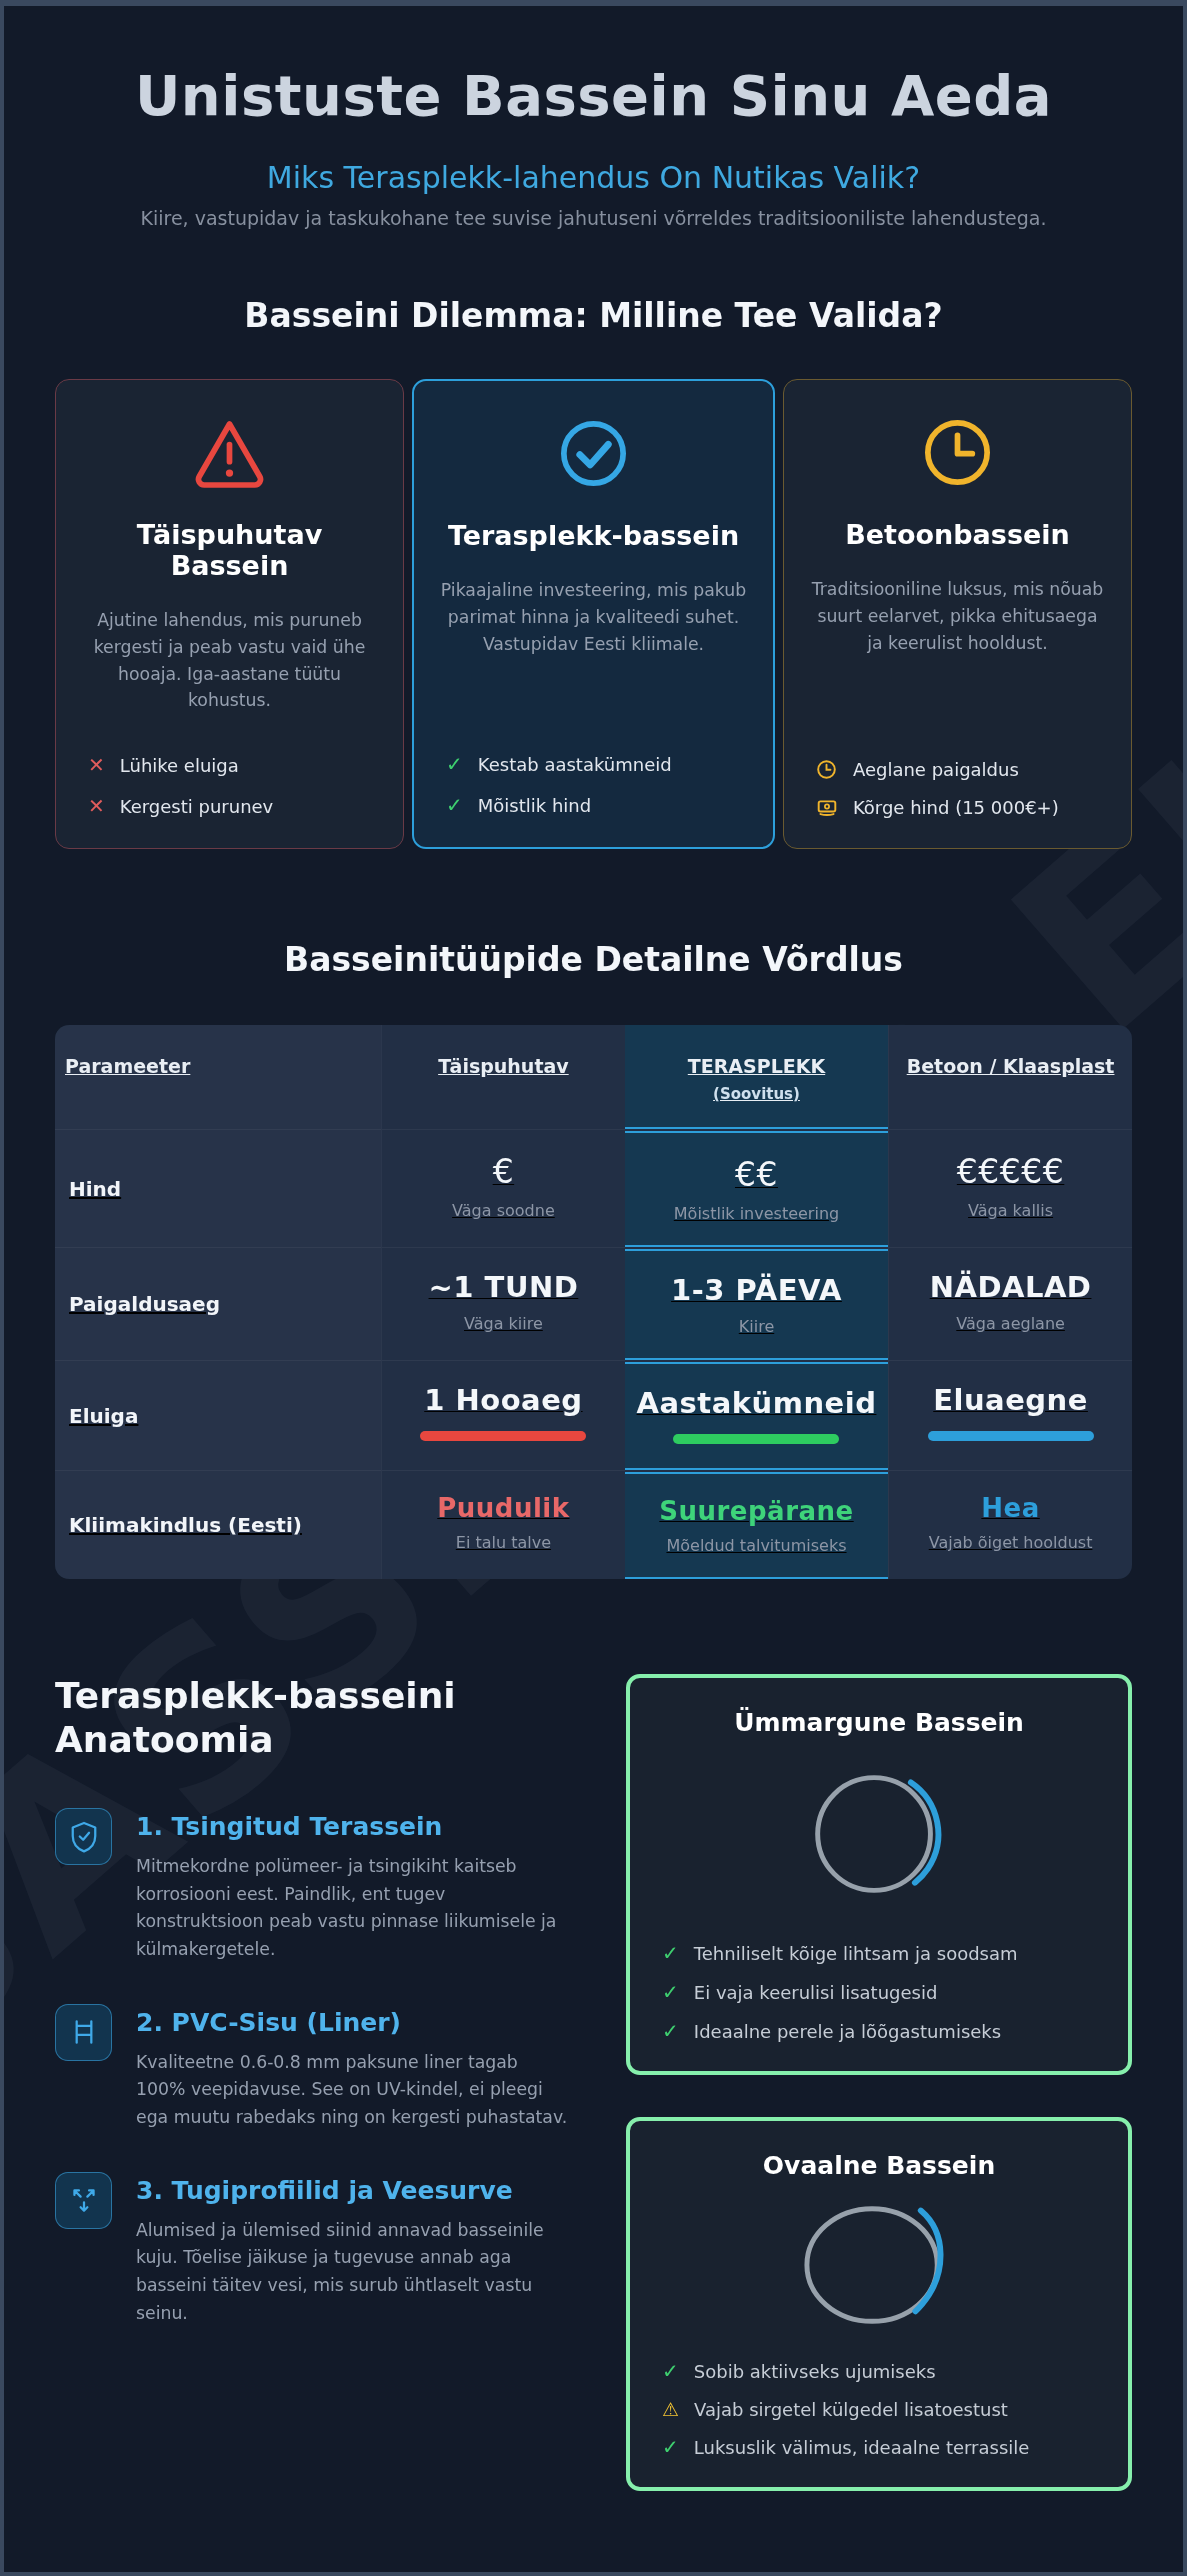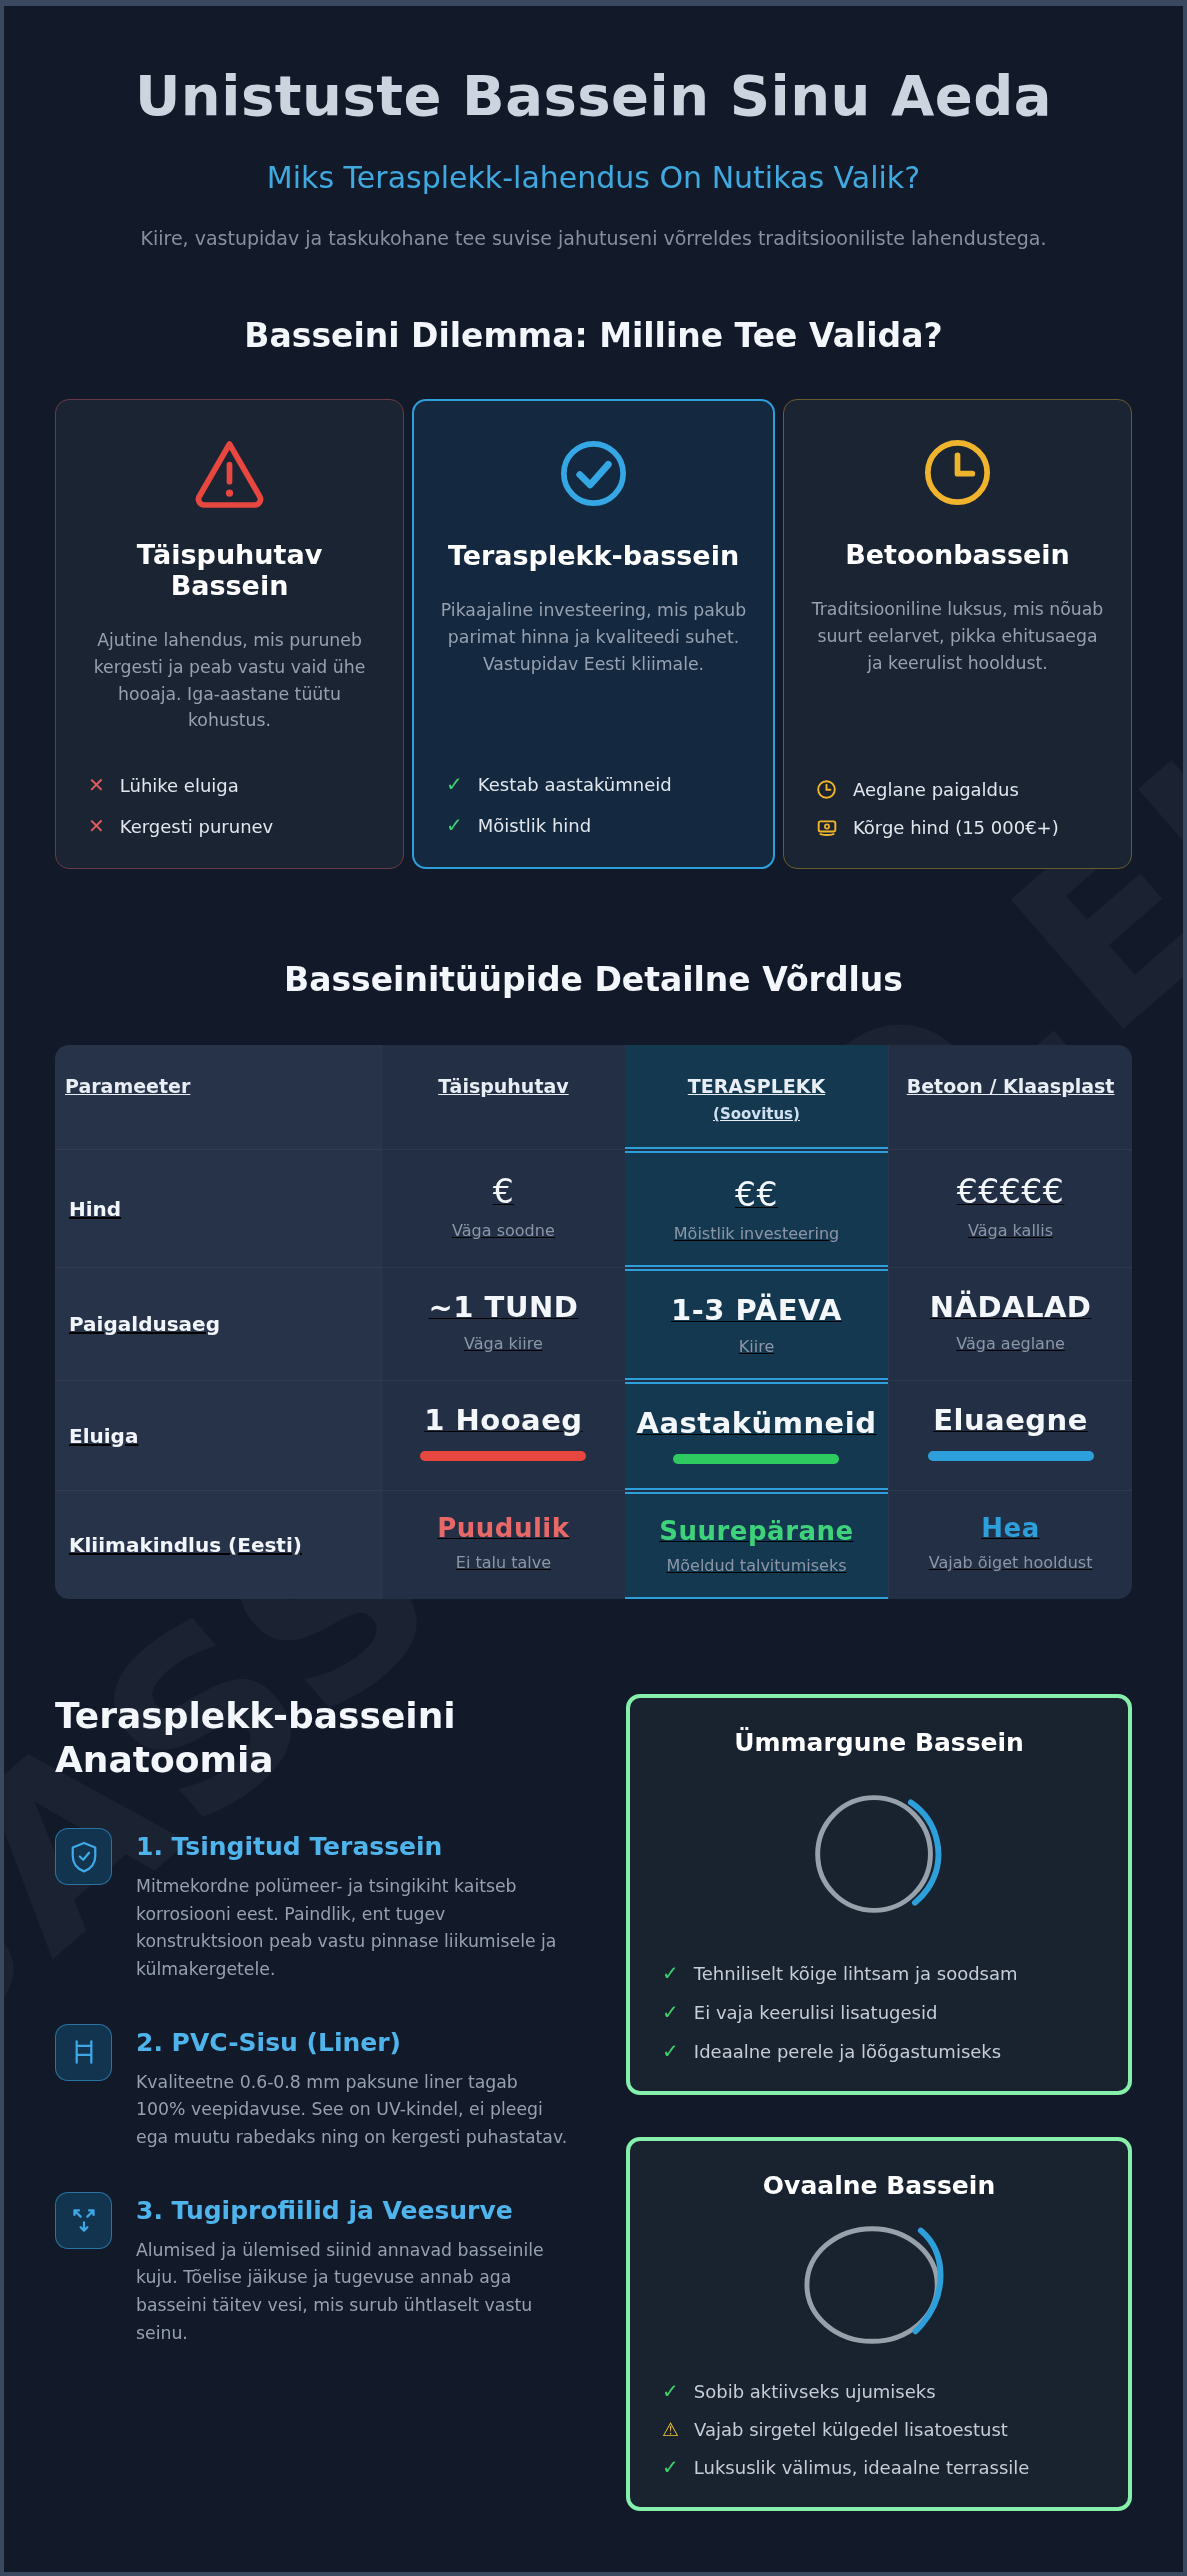--- a/index.html
+++ b/index.html
@@ -11,21 +11,21 @@
   .page{width:1187px; height:2576px; margin:0 auto; position:relative; overflow:hidden;
         background:var(--page-bg); border:4px solid #3a495f; border-top-width:6px;}
   .content{position:relative; z-index:1;}
   .watermark{position:absolute; top:1375px; left:50%;
         transform:translate(-50%,-50%) rotate(-41deg);
         font-size:235px; font-weight:800; letter-spacing:8px; white-space:nowrap;
         color:rgba(199,214,233,0.05); z-index:0; pointer-events:none;}
   
   .hero{padding-top:57px; text-align:center;}
   .hero h1{font-size:56px; font-weight:700; color:#ccd4df; letter-spacing:0.5px; margin-bottom:32px;}
-  .hero .sub{font-size:30px; color:#3fa9e0; font-weight:500; margin-bottom:32px;text-align:center;}
+  .hero .sub{font-size:30px; color:#3fa9e0; font-weight:500; margin-bottom:12px;text-align:center;}
   .hero .tagline{font-size:19px; color:#87909f; margin-bottom:67px;}
   .section-title{font-size:33px; font-weight:700; color:#f3f6fa; text-align:center;}
   
   .cards{display:flex; gap:8px; padding:0 51px; margin-top:44px; align-items:stretch;}
   .card{flex:1; background:var(--card-bg); border:1px solid #2a3648; border-radius:14px;
         padding:36px 26px 30px; display:flex; flex-direction:column;}
   .card.inflatable{border-color:#6a3a46;}
   .card.steel{background:#14293f; border:2px solid var(--accent); flex:1.04;}
   .card.concrete{border-color:#6a5a30;}
   .card .icon-wrap{text-align:center; margin-bottom:26px;}

